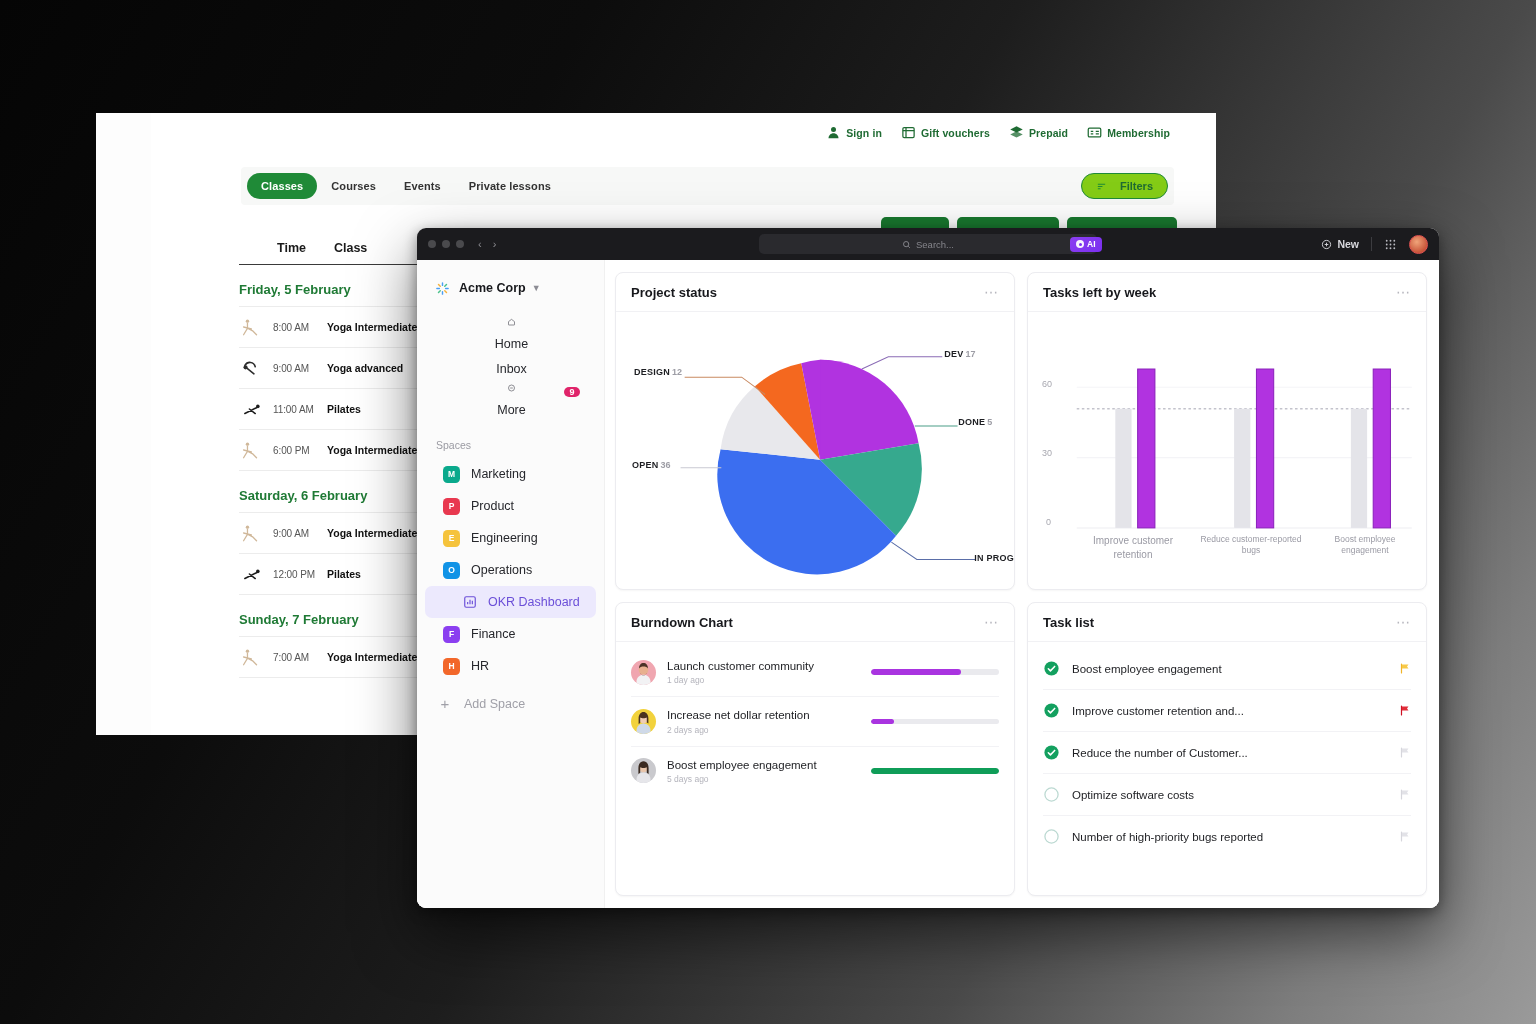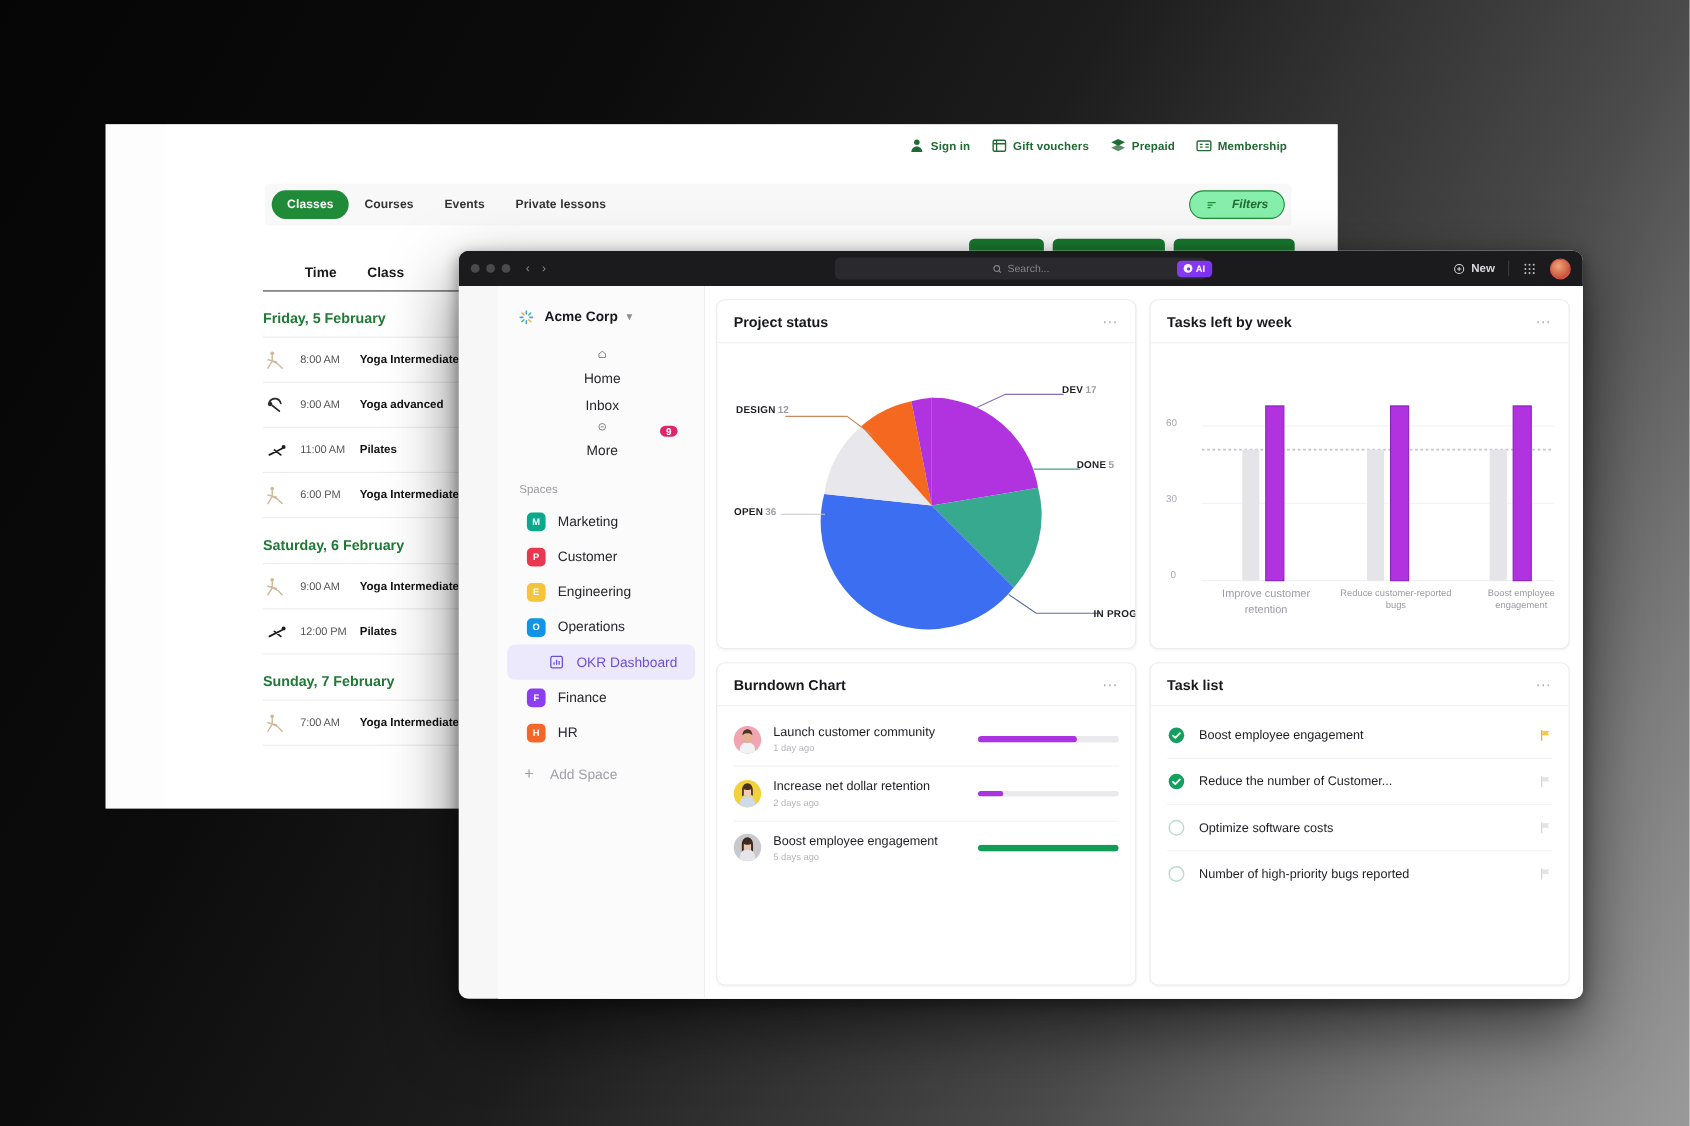--- a/index.html
+++ b/index.html
@@ -43,21 +43,21 @@
     display: flex; align-items: center; padding: 0 6px;
   }
   .tab {
     font-size: 11px; font-weight: 700; color: #333; padding: 7px 14px;
     border-radius: 15px; letter-spacing: .1px; white-space: nowrap;
   }
   .tab.active { background: #1f8a37; color: #fff; }
   .filters-btn {
     margin-left: auto; display:flex; align-items:center; gap: 13px;
     border: 1px solid #1f8a37; color: #1f6b33; font-size: 11px; font-weight: 700;
-    padding: 6px 14px; border-radius: 16px; background:#86efac;font-style:italic;
+    padding: 6px 14px; border-radius: 16px; background:#84cc16;
   }
 
   .green-btn-row {
     position: absolute; top: 104px; left: 730px;
     display: flex; gap: 8px;
   }
   .green-btn {
     background: #19792f; border-radius: 5px 5px 0 0; height: 34px;
   }
   .gb1 { width: 68px; }
@@ -124,21 +124,21 @@
   .tb-right { margin-left: auto; display:flex; align-items:center; gap: 12px; }
   .new-btn { display:flex; align-items:center; gap: 5px; color:#d8d8dd; font-size: 10.5px; font-weight:600;}
   .tb-divider { width:1px; height:14px; background:#3c3c40; }
   .grid-ico { width: 13px; height: 13px; }
   .tb-avatar {
     width: 19px; height: 19px; border-radius: 50%;
     background: radial-gradient(circle at 40% 35%, #f0a47a, #c8563a 70%);
     border: 1.5px solid #e05252;
   }
 
-  .app-body { display: flex; height: calc(100% - 32px); background:#fff;margin-left:36px; }
+  .app-body { display: flex; height: calc(100% - 32px); background:#fff; }
 
   
   .sidebar {
     width: 188px; flex: 0 0 188px; background: #fbfbfb;
     padding: 14px 0 0 0; border-right: 1px solid #f0f0f0;
   }
   .ws-row {
     display:flex; align-items:center; gap: 9px; padding: 0 0 0 18px; height: 28px;
   }
   .ws-name { font-size: 12.5px; font-weight: 700; color: #17181c; }
@@ -462,21 +462,21 @@
       </div>
 
       <div class="sec-title">Spaces</div>
 
       <div class="space-item">
         <span class="sp-badge" style="background:#0aa98c">M</span>
         <span class="lbl">Marketing</span>
       </div>
       <div class="space-item">
         <span class="sp-badge" style="background:#e8384f">P</span>
-        <span class="lbl">Customer</span>
+        <span class="lbl">Product</span>
       </div>
       <div class="space-item">
         <span class="sp-badge" style="background:#f5c33c">E</span>
         <span class="lbl">Engineering</span>
       </div>
       <div class="space-item">
         <span class="sp-badge" style="background:#1193e6">O</span>
         <span class="lbl">Operations</span>
       </div>
       <div class="space-item sub active">
@@ -663,26 +663,37 @@
                 <circle cx="12" cy="12" r="10" fill="#13a05f"></circle>
                 <path d="M7.5 12.3l3 3 6-6.2" fill="none" stroke="#fff" stroke-width="2.2" stroke-linecap="round" stroke-linejoin="round"></path>
               </svg>
               <span class="tl-label">Boost employee engagement</span>
               <svg class="tl-flag" viewBox="0 0 24 24">
                 <path d="M5 3v18" stroke="#f0b429" stroke-width="2.4" stroke-linecap="round"></path>
                 <path d="M6 4h13l-3 4 3 4H6z" fill="#f7c948"></path>
               </svg>
             </div>
 
-
             <div class="tl-row">
               <svg class="tl-check" viewBox="0 0 24 24">
                 <circle cx="12" cy="12" r="10" fill="#13a05f"></circle>
                 <path d="M7.5 12.3l3 3 6-6.2" fill="none" stroke="#fff" stroke-width="2.2" stroke-linecap="round" stroke-linejoin="round"></path>
               </svg>
+              <span class="tl-label">Improve customer retention and...</span>
+              <svg class="tl-flag" viewBox="0 0 24 24">
+                <path d="M5 3v18" stroke="#cf1124" stroke-width="2.4" stroke-linecap="round"></path>
+                <path d="M6 4h13l-3 4 3 4H6z" fill="#e12d39"></path>
+              </svg>
+            </div>
+
+            <div class="tl-row">
+              <svg class="tl-check" viewBox="0 0 24 24">
+                <circle cx="12" cy="12" r="10" fill="#13a05f"></circle>
+                <path d="M7.5 12.3l3 3 6-6.2" fill="none" stroke="#fff" stroke-width="2.2" stroke-linecap="round" stroke-linejoin="round"></path>
+              </svg>
               <span class="tl-label">Reduce the number of Customer...</span>
               <svg class="tl-flag" viewBox="0 0 24 24">
                 <path d="M5 3v18" stroke="#d6d6dc" stroke-width="2.4" stroke-linecap="round"></path>
                 <path d="M6 4h13l-3 4 3 4H6z" fill="#e2e2e7"></path>
               </svg>
             </div>
 
             <div class="tl-row">
               <svg class="tl-check" viewBox="0 0 24 24">
                 <circle cx="12" cy="12" r="9.3" fill="#fff" stroke="#bcd9d2" stroke-width="1.8"></circle>

